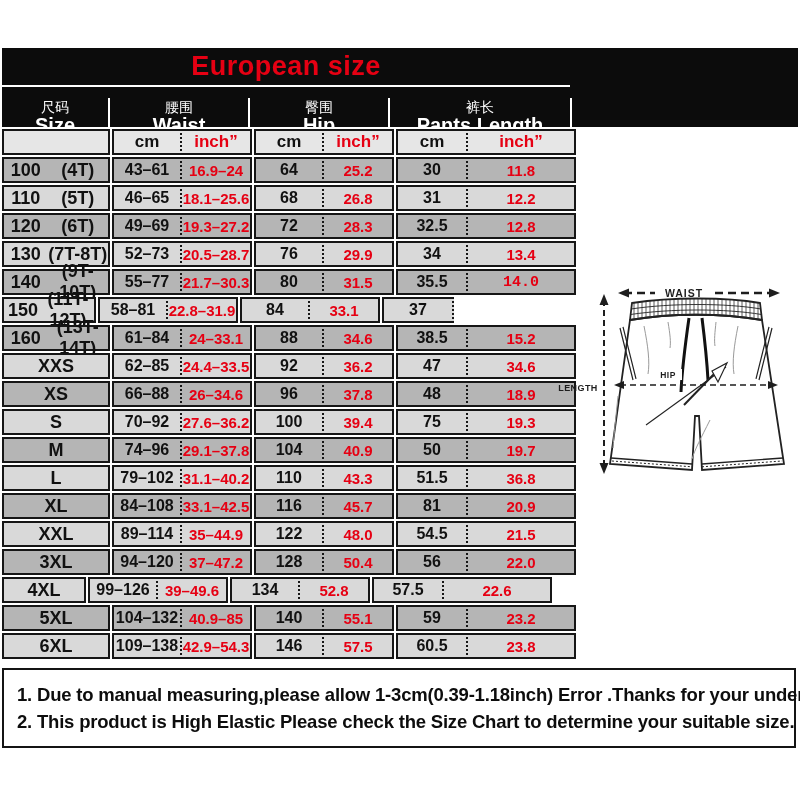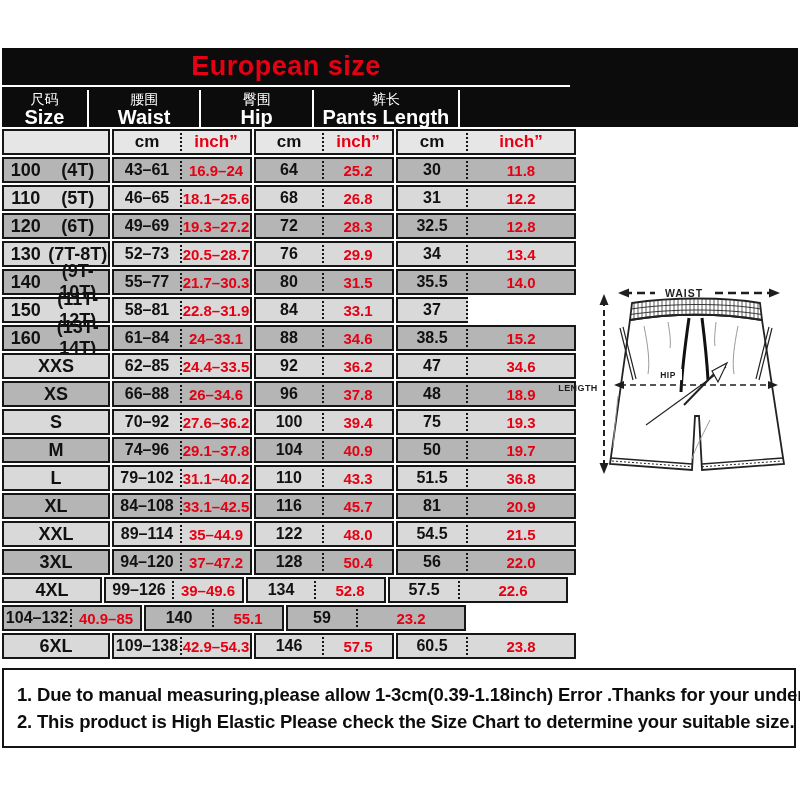--- a/index.html
+++ b/index.html
@@ -4,21 +4,21 @@
 <style>
   * { margin:0; padding:0; box-sizing:border-box; }
   html,body { width:800px; height:800px; background:#fff; font-family:"Liberation Sans",sans-serif; }
   .stage { position:absolute; left:0; top:0; width:800px; height:800px; overflow:hidden; background:#fff; }
 
   
   .band { position:absolute; left:2px; top:48px; width:796px; height:79px; background:var(--band); }
   .title-row { position:absolute; left:0; top:0; width:568px; height:37px; display:flex; align-items:center; justify-content:center; }
   .title { color:var(--red); font-size:27px; font-weight:bold; letter-spacing:0.5px; }
   .band-sep { position:absolute; left:0; top:37px; width:568px; height:2px; background:#fff; }
-  .col-headers { position:absolute; left:0; top:42px; width:458px; height:40px; display:flex; }
+  .col-headers { position:absolute; left:0; top:50px; width:570px; height:40px; display:flex; }
   .col-h { border-right:2px solid #fff; display:flex; flex-direction:column; align-items:center; justify-content:center; color:#fff; line-height:1.08; }
   .col-h .zh { font-size:14px; }
   .col-h .en { font-size:20px; font-weight:bold; }
   .w-size { width:108px; } .w-waist { width:140px; } .w-hip { width:140px; } .w-len { width:182px; }
 
   
   .table { position:absolute; left:2px; top:129px; width:578px; }
   .trow { display:flex; height:26px; margin-bottom:2px; }
   .cell { border:2px solid #161616; height:26px; display:flex; align-items:center; justify-content:center; font-weight:bold; color:#111; background:#ccc; }
   .cm-cell { border-right-style:dotted; font-size:16px; }
@@ -131,24 +131,24 @@
       <div class="trow r-dark">
         <div class="cell size-cell gap" style="width: 108px;">
           <span class="sz-num">140</span>
           <span class="sz-tag">(9T-10T)</span>
         </div>
         <div class="cell cm-cell" style="width: 70px;">55–77</div>
         <div class="cell inch-cell gap" style="width: 70px;">21.7–30.3</div>
         <div class="cell cm-cell" style="width: 70px;">80</div>
         <div class="cell inch-cell gap" style="width: 70px;">31.5</div>
         <div class="cell cm-cell" style="width: 72px;">35.5</div>
-        <div class="cell inch-cell" style="width: 108px;">14.0</div>
-      </div>
-      <div class="trow r-light">
-        <div class="cell size-cell gap" style="width: 108px;">
+        <div class="cell inch-cell" style="width: 108px; font-family: Liberation Mono, monospace;">14.0</div>
+      </div>
+      <div class="trow r-light">
+        <div class="cell size-cell gap" style="width: 94px;">
           <span class="sz-num">150</span>
           <span class="sz-tag">(11T-12T)</span>
         </div>
         <div class="cell cm-cell" style="width: 70px;">58–81</div>
         <div class="cell inch-cell gap" style="width: 70px;">22.8–31.9</div>
         <div class="cell cm-cell" style="width: 70px;">84</div>
         <div class="cell inch-cell gap" style="width: 70px;">33.1</div>
         <div class="cell cm-cell" style="width: 72px;">37</div>
       </div>
       <div class="trow r-dark">
@@ -229,29 +229,30 @@
       <div class="trow r-dark">
         <div class="cell size-cell gap" style="width: 108px;">3XL</div>
         <div class="cell cm-cell" style="width: 70px;">94–120</div>
         <div class="cell inch-cell gap" style="width: 70px;">37–47.2</div>
         <div class="cell cm-cell" style="width: 70px;">128</div>
         <div class="cell inch-cell gap" style="width: 70px;">50.4</div>
         <div class="cell cm-cell" style="width: 72px;">56</div>
         <div class="cell inch-cell" style="width: 108px;">22.0</div>
       </div>
       <div class="trow r-light">
-        <div class="cell size-cell gap" style="width: 100px;">4XL</div>
+        <div class="cell size-cell gap" style="width: 84px;">4XL</div>
         <div class="cell cm-cell" style="width: 70px;">99–126</div>
         <div class="cell inch-cell gap" style="width: 70px;">39–49.6</div>
         <div class="cell cm-cell" style="width: 70px;">134</div>
         <div class="cell inch-cell gap" style="width: 70px;">52.8</div>
         <div class="cell cm-cell" style="width: 72px;">57.5</div>
         <div class="cell inch-cell" style="width: 108px;">22.6</div>
       </div>
       <div class="trow r-dark">
+        <div class="cell size-cell gap" style="width: 108px;">5XL</div>
         <div class="cell cm-cell" style="width: 70px;">104–132</div>
         <div class="cell inch-cell gap" style="width: 70px;">40.9–85</div>
         <div class="cell cm-cell" style="width: 70px;">140</div>
         <div class="cell inch-cell gap" style="width: 70px;">55.1</div>
         <div class="cell cm-cell" style="width: 72px;">59</div>
         <div class="cell inch-cell" style="width: 108px;">23.2</div>
       </div>
       <div class="trow r-light">
         <div class="cell size-cell gap" style="width: 108px;">6XL</div>
         <div class="cell cm-cell" style="width: 70px;">109–138</div>

